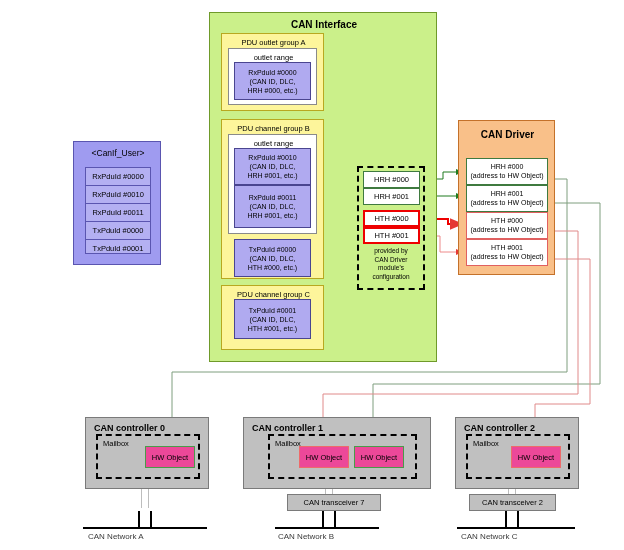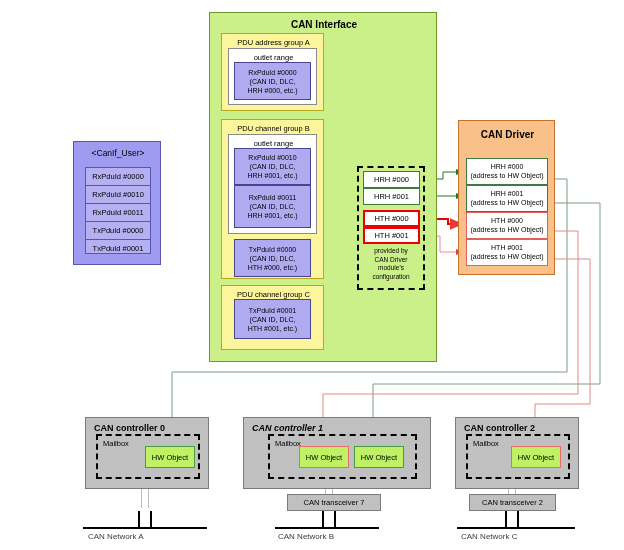--- a/index.html
+++ b/index.html
@@ -40,21 +40,21 @@
   .drvbox{background:#ffffff;font-size:7px;line-height:8.5px;
           display:flex;flex-direction:column;align-items:center;justify-content:center;}
   .drvbox.g{border:1px solid #3f7a3f;}
   .drvbox.r{border:1px solid #e06060;}
 
   
   .ctrl{background:#c0c0c0;border:1px solid #7a7a7a;}
   .ctrl-title{font-weight:bold;font-size:9px;text-align:left;}
   .mailbox{border:2px dashed #000;background:transparent;}
   .mailbox-title{font-size:7.5px;text-align:left;}
-  .hwobj{background:#bef264;font-size:7.5px;display:flex;align-items:center;justify-content:center;}
+  .hwobj{background:#ec4899;font-size:7.5px;display:flex;align-items:center;justify-content:center;}
   .hwobj.g{border:1px solid #4a9a4a;}
   .hwobj.r{border:1px solid #ee6a6a;}
   .trx{background:#c0c0c0;border:1px solid #7a7a7a;font-size:7.5px;
        display:flex;align-items:center;justify-content:center;}
   .netlabel{font-size:8px;color:#3a3a3a;text-align:left;}
   .netbar{position:absolute;background:#000;}
   .twire{position:absolute;background:#bdbdbd;width:1px;}
   .twire2{position:absolute;background:#000;width:2px;}
 
   svg.ov{position:absolute;left:0;top:0;width:624px;height:550px;pointer-events:none;}
@@ -127,21 +127,21 @@
     <div class="cu-item" style="height:17px;">RxPduId #0011</div>
     <div class="cu-item" style="height:17px;">TxPduId #0000</div>
     <div class="cu-item" style="height:17px;">TxPduId #0001</div>
   </div>
 
   <div class="box canif" style="left:209px;top:12px;width:228px;height:350px;">
     <div class="lbl canif-title" style="left:0;top:6px;width:228px;">CAN Interface</div>
   </div>
 
   <div class="box pdugroup" style="left:221px;top:33px;width:103px;height:78px;">
-    <div class="lbl pdugroup-title" style="left:0;top:4px;width:103px;">PDU address group A</div>
+    <div class="lbl pdugroup-title" style="left:0;top:4px;width:103px;">PDU outlet group A</div>
   </div>
   <div class="box outlet" style="left:228px;top:48px;width:89px;height:57px;">
     <div class="lbl outlet-title" style="left:0;top:4px;width:89px;">outlet range</div>
   </div>
   <div class="box pdu" style="left:234px;top:62px;width:77px;height:38px;">
     <div>RxPduId #0000</div>
     <div>(CAN ID, DLC,</div>
     <div>HRH #000,  etc.)</div>
   </div>
 
@@ -215,21 +215,21 @@
     <div class="mailbox-title" style="position:absolute;left:5px;top:3px;">Mailbox</div>
   </div>
   <div class="box hwobj g" style="left:145px;top:446px;width:50px;height:22px;">HW Object</div>
   <div class="twire" style="left:141px;top:489px;height:19px;"></div>
   <div class="twire" style="left:148px;top:489px;height:19px;"></div>
   <div class="twire2" style="left:138px;top:511px;height:17px;"></div>
   <div class="twire2" style="left:150px;top:511px;height:17px;"></div>
   <div class="netbar" style="left:83px;top:527px;width:124px;height:2px;"></div>
   <div class="netlabel" style="position:absolute;left:88px;top:532px;">CAN Network A</div>
 
-  <div class="box ctrl" style="left:243px;top:417px;width:188px;height:72px;font-style:italic;">
+  <div class="box ctrl" style="left:243px;top:417px;width:188px;height:72px;">
     <div class="ctrl-title" style="position:absolute;left:8px;top:5px;">CAN controller 1</div>
   </div>
   <div class="box mailbox" style="left:268px;top:434px;width:149px;height:45px;">
     <div class="mailbox-title" style="position:absolute;left:5px;top:3px;">Mailbox</div>
   </div>
   <div class="box hwobj r" style="left:299px;top:446px;width:50px;height:22px;">HW Object</div>
   <div class="box hwobj g" style="left:354px;top:446px;width:50px;height:22px;">HW Object</div>
   <div class="twire" style="left:325px;top:489px;height:19px;"></div>
   <div class="twire" style="left:332px;top:489px;height:19px;"></div>
   <div class="box trx" style="left:287px;top:494px;width:94px;height:17px;">CAN transceiver 7</div>

